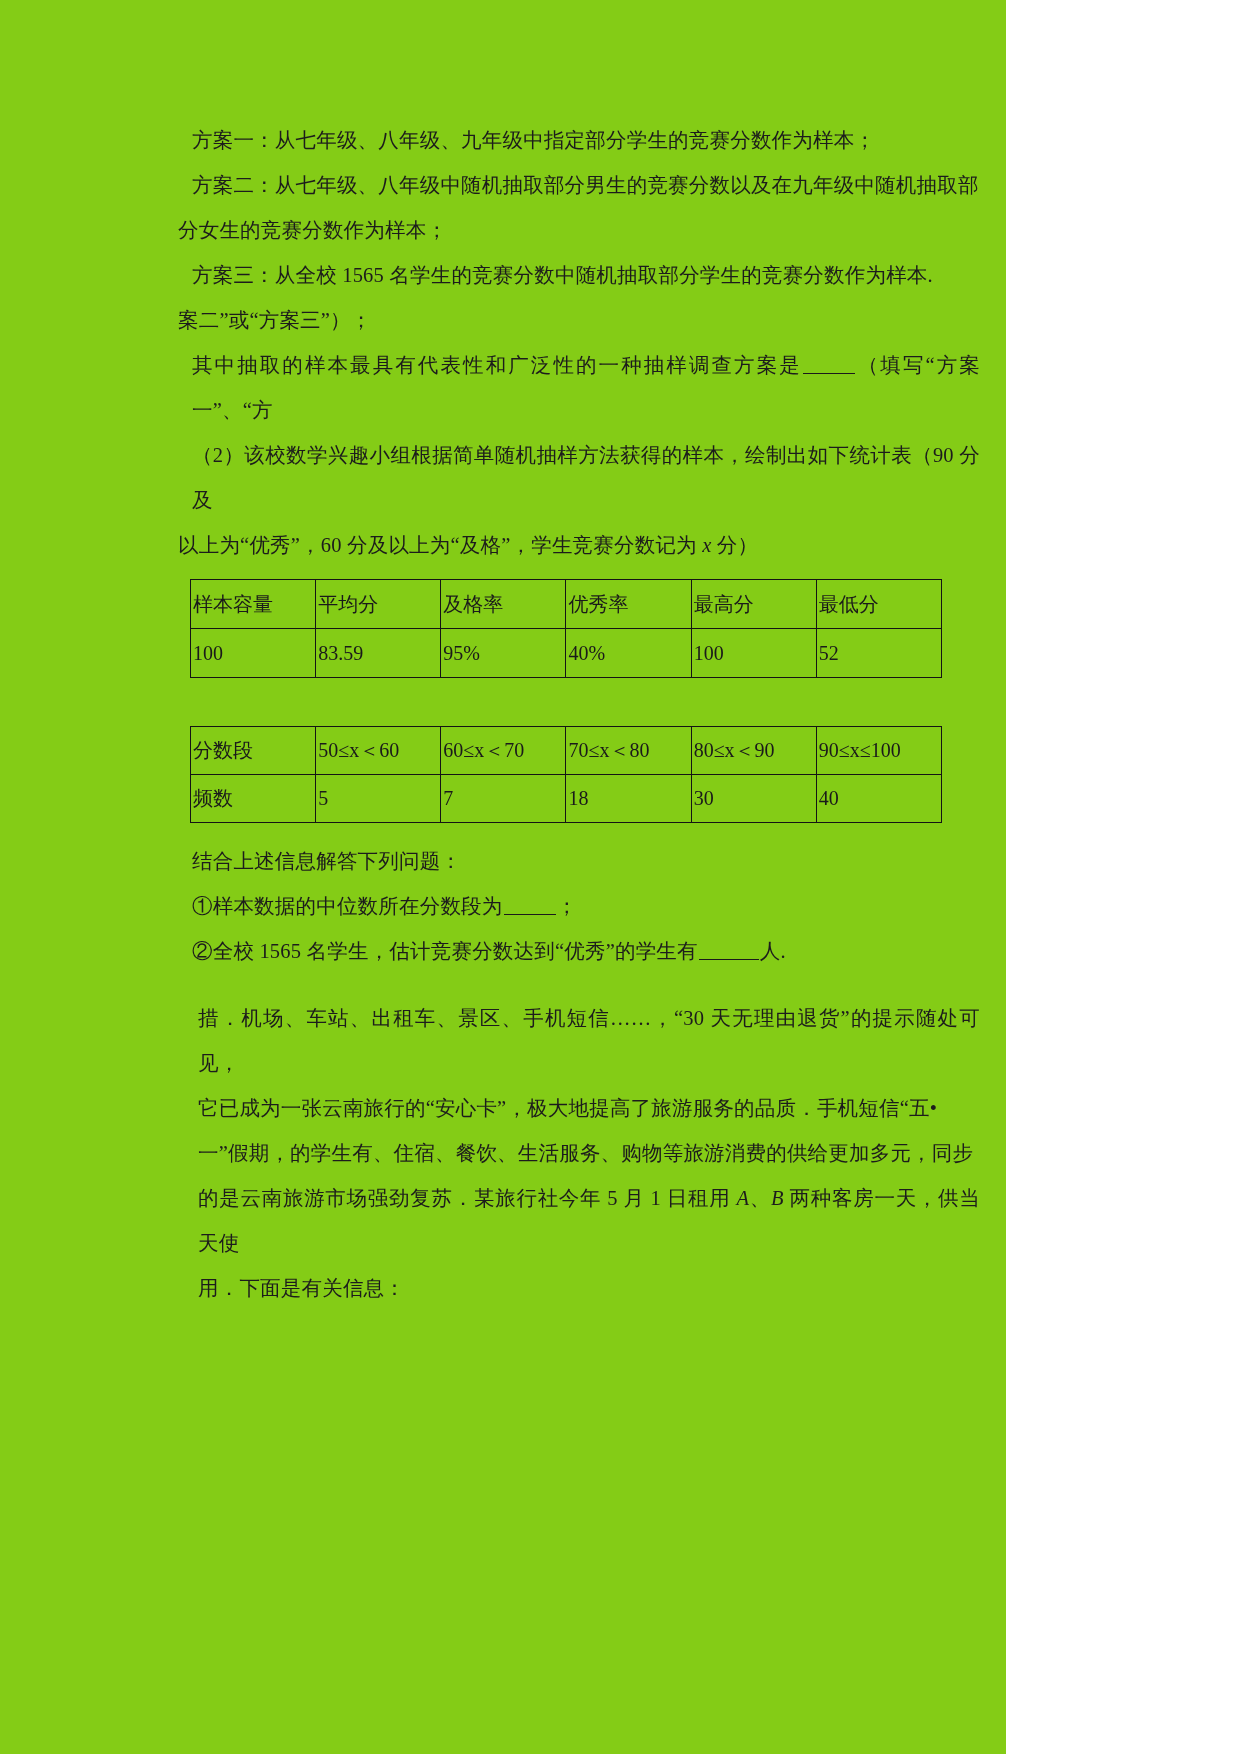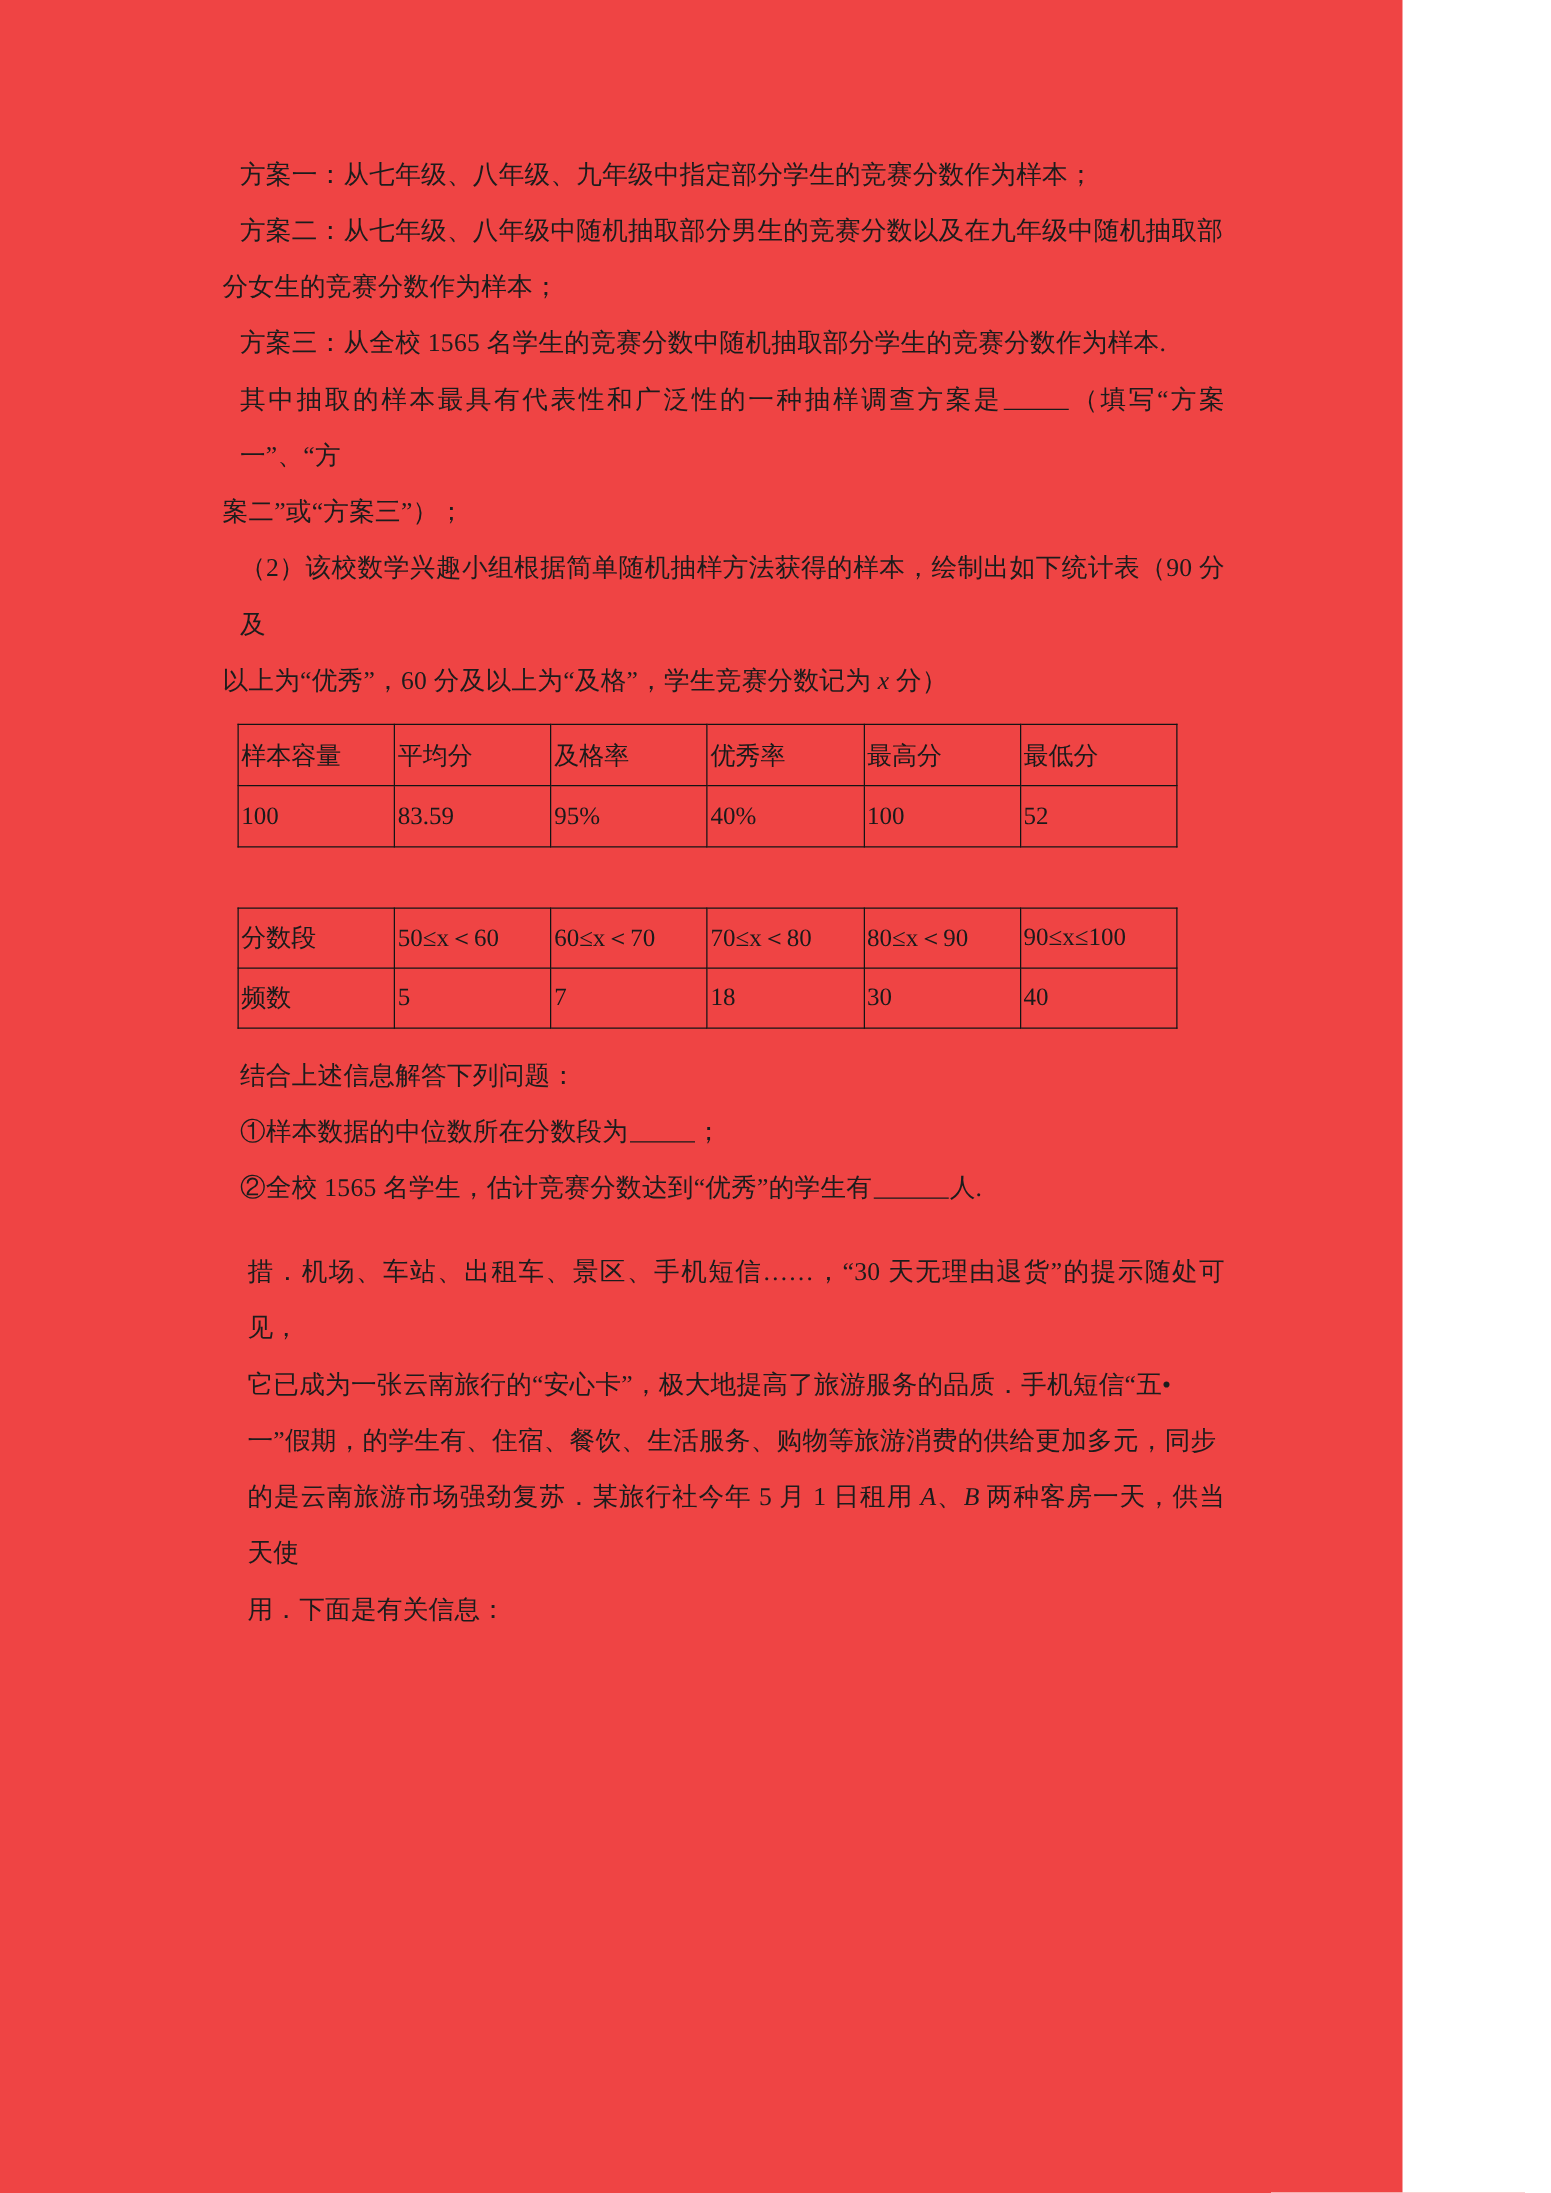--- a/index.html
+++ b/index.html
@@ -13,23 +13,23 @@
     height: 1754px;
     font-family: "Liberation Serif", "DejaVu Serif", serif;
     color: #1a1a1a;
     position: relative;
     overflow: hidden;
   }
   .page {
     position: absolute;
     left: 0;
     top: 0;
-    width: 1122px;
+    width: 1006px;
     height: 1754px;
-    background: #ef4444;
+    background: #84cc16;
   }
   .content {
     position: absolute;
     left: 150px;
     top: 118px;
     width: 830px;
   }
 
   
   .para {
@@ -115,22 +115,22 @@
 <div class="page">
   <div class="content">
 
     <p class="para indent-1">方案一：从七年级、八年级、九年级中指定部分学生的竞赛分数作为样本；</p>
 
     <p class="para indent-1">方案二：从七年级、八年级中随机抽取部分男生的竞赛分数以及在九年级中随机抽取部</p>
     <p class="para indent-0">分女生的竞赛分数作为样本；</p>
 
     <p class="para indent-1">方案三：从全校 1565 名学生的竞赛分数中随机抽取部分学生的竞赛分数作为样本.</p>
 
+    <p class="para indent-0">案二”或“方案三”）；</p>
     <p class="para indent-1"><span>其中抽取的样本最具有代表性和广泛性的一种抽样调查方案是</span><span class="blank-s"></span><span>（填写“方案一”、“方</span></p>
-    <p class="para indent-0">案二”或“方案三”）；</p>
 
     <p class="para indent-1">（2）该校数学兴趣小组根据简单随机抽样方法获得的样本，绘制出如下统计表（90 分及</p>
     <p class="para indent-0"><span>以上为“优秀”，60 分及以上为“及格”，学生竞赛分数记为 </span><span class="var-x">x</span><span> 分）</span></p>
 
     <div class="tbl-wrap-1">
       <table class="stat t1">
         <tbody>
             <tr>
           <td class="cn">样本容量</td>
           <td class="cn">平均分</td>

